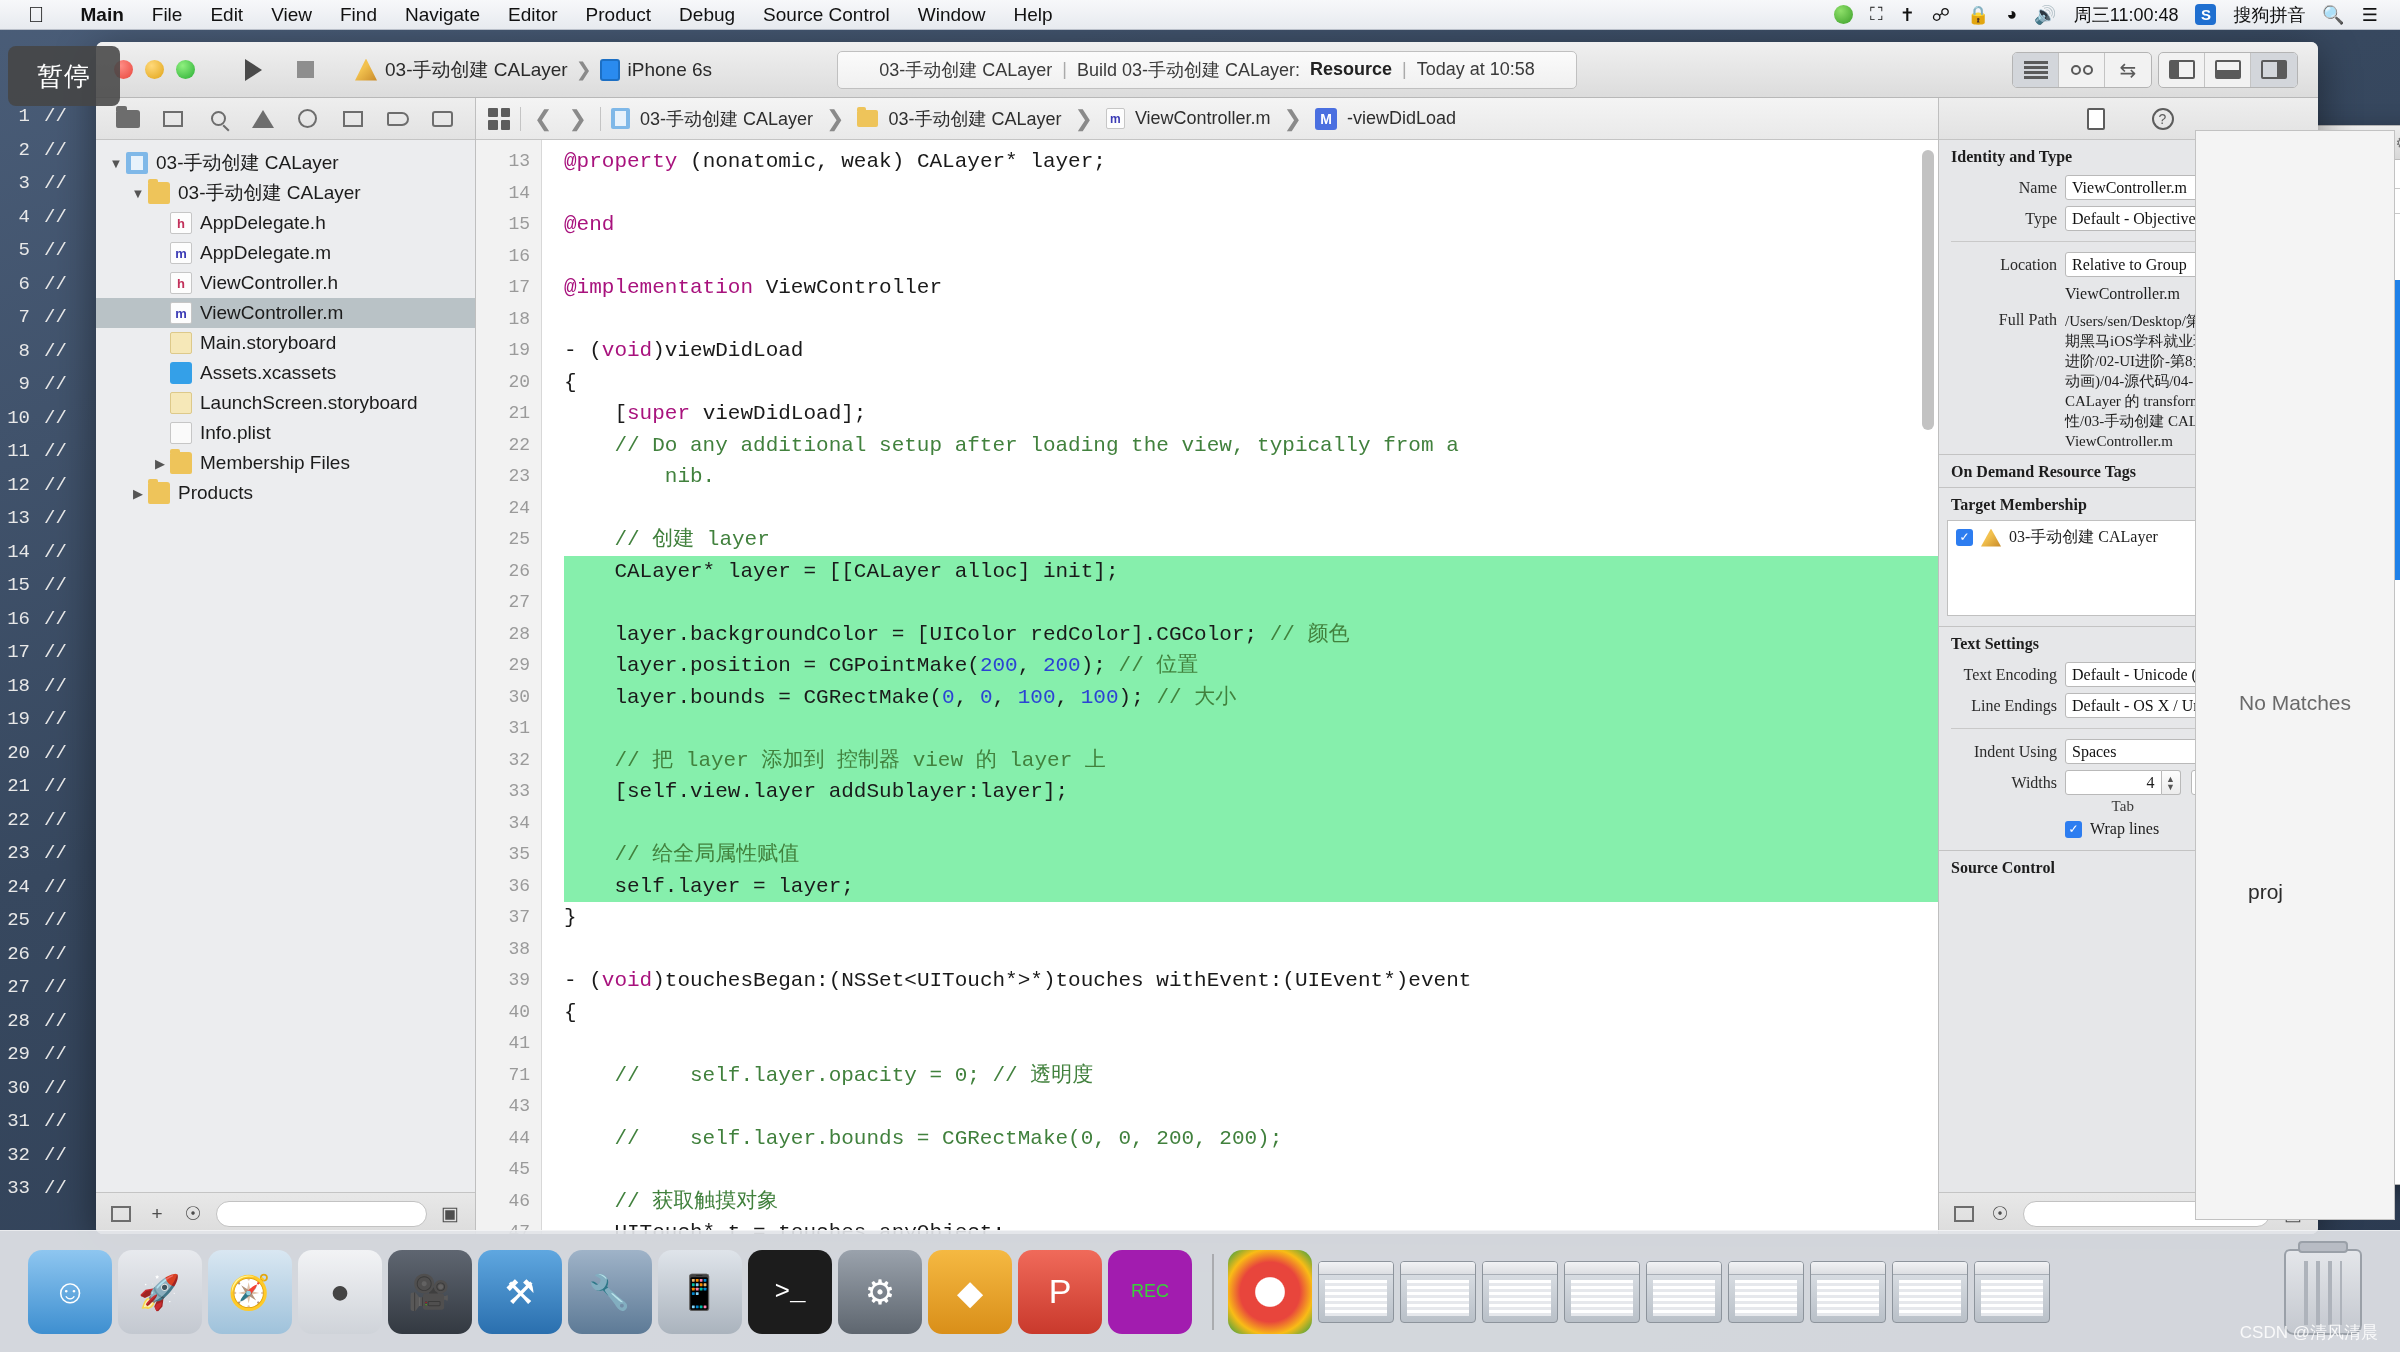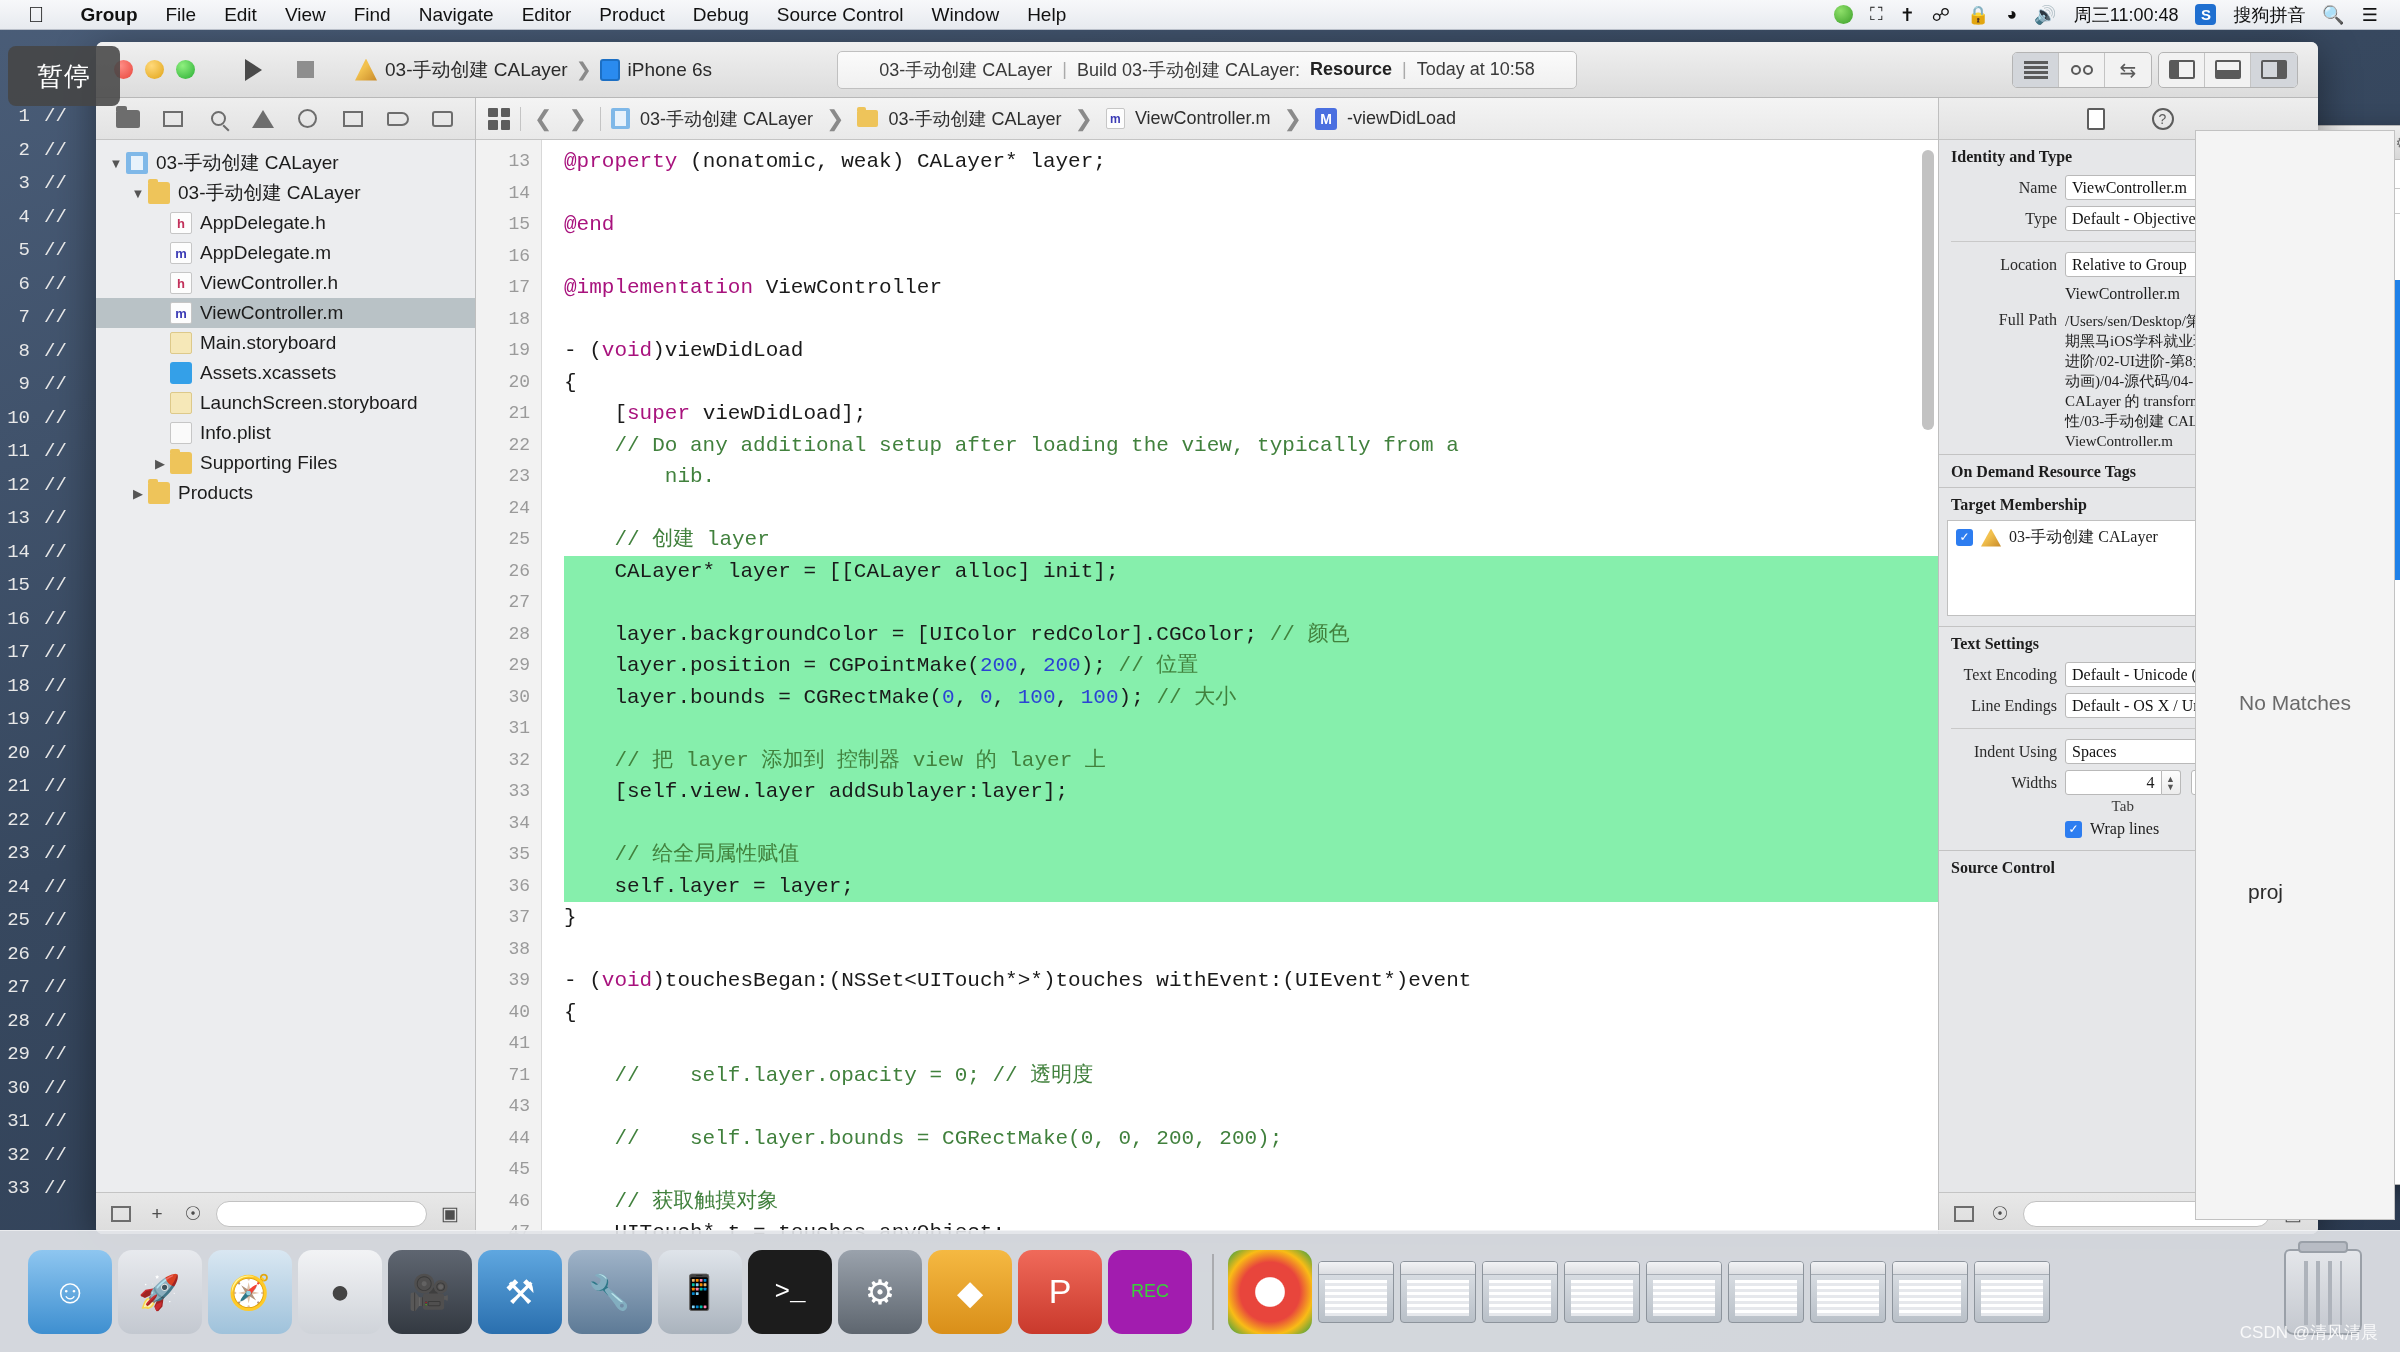--- a/index.html
+++ b/index.html
@@ -507,21 +507,21 @@
   </div>
 </div>
 
 <div id="util-strip">
   <div id="util-nomatch">No Matches</div>
 </div>
 <div id="proj-label">proj</div>
 
 <div id="menubar">
   <span id="apple-logo"></span>
-  <span class="menu-item bold">Group</span>
+  <span class="menu-item bold">Main</span>
   <span class="menu-item">File</span>
   <span class="menu-item">Edit</span>
   <span class="menu-item">View</span>
   <span class="menu-item">Find</span>
   <span class="menu-item">Navigate</span>
   <span class="menu-item">Editor</span>
   <span class="menu-item">Product</span>
   <span class="menu-item">Debug</span>
   <span class="menu-item">Source Control</span>
   <span class="menu-item">Window</span>
@@ -764,21 +764,21 @@
             <span>LaunchScreen.storyboard</span>
           </div>
           <div class="tree-row" style="padding-left: 54px;">
             <span class="tw"></span>
             <span class="ticon plist"></span>
             <span>Info.plist</span>
           </div>
           <div class="tree-row" style="padding-left: 54px;">
             <span class="tw">▶</span>
             <span class="ticon folder"></span>
-            <span>Supporting Files</span>
+            <span>Membership Files</span>
           </div>
           <div class="tree-row" style="padding-left: 32px;">
             <span class="tw">▶</span>
             <span class="ticon folder"></span>
             <span>Products</span>
           </div>
         </div>
 
       <div id="nav-footer">
         <span class="nav-ic">

